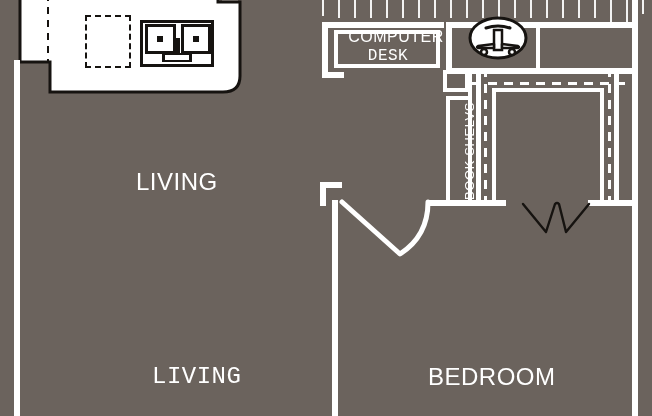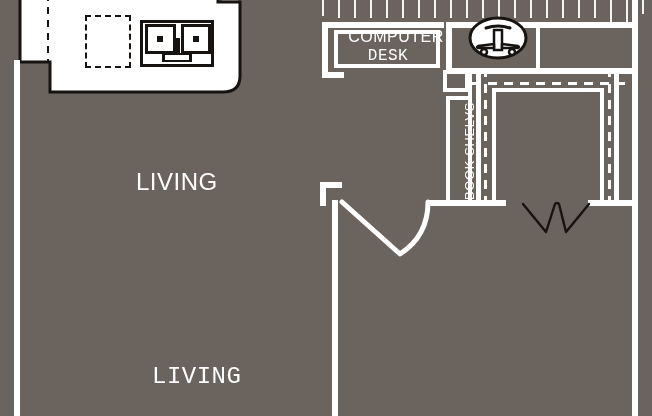--- a/index.html
+++ b/index.html
@@ -178,17 +178,18 @@
 
   <div class="wall" style="left:332px;top:200px;width:6px;height:216px;"></div>
   <div class="wall" style="left:320px;top:182px;width:6px;height:24px;"></div>
   <div class="wall" style="left:320px;top:182px;width:22px;height:6px;"></div>
   <div class="wall" style="left:428px;top:200px;width:78px;height:6px;"></div>
 
   <svg class="overlay">
     <path d="M 342 202 L 400 254 Q 428 236 428 202" fill="none" stroke="#ffffff" stroke-width="5" stroke-linejoin="round" stroke-linecap="round"></path>
   </svg>
 
+  <div class="label room" style="left:428px;top:363px;">BEDROOM</div>
 
   <div class="label room" style="left:136px;top:168px;">LIVING</div>
   <div class="label room" style="left:152px;top:363px;font-family:Liberation Mono, monospace;">LIVING</div>
 
 </div>
 
 </body></html>

